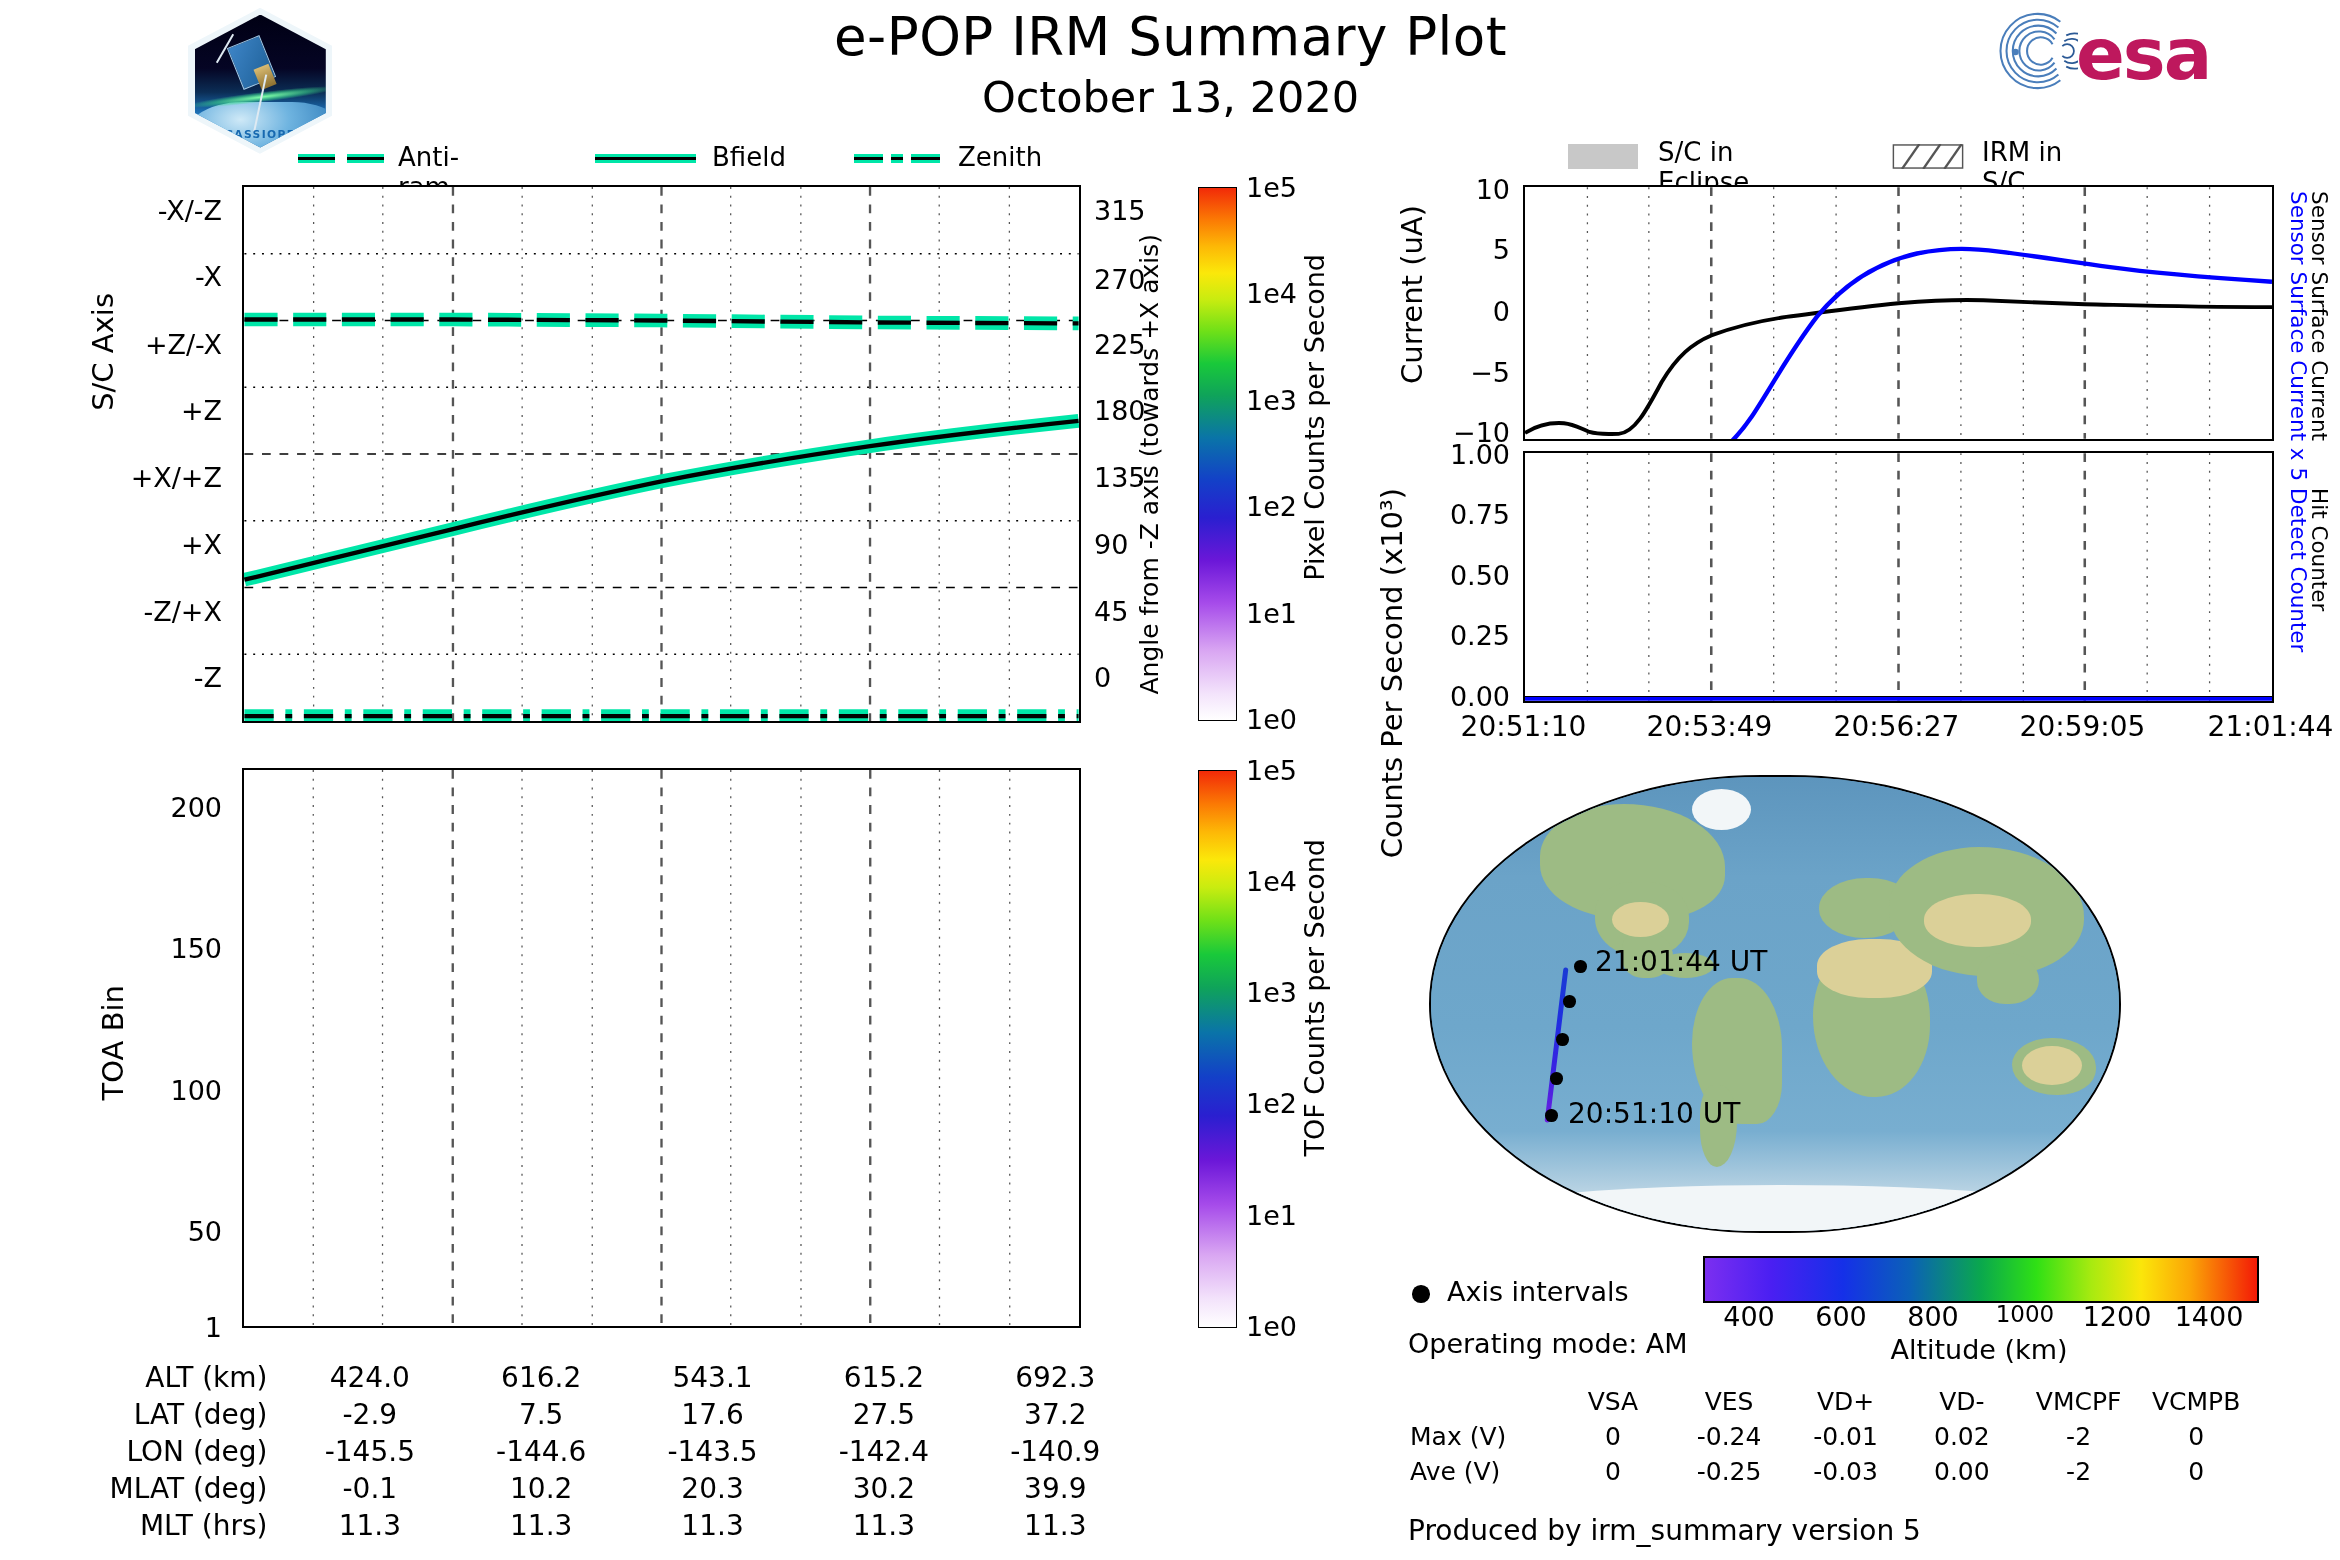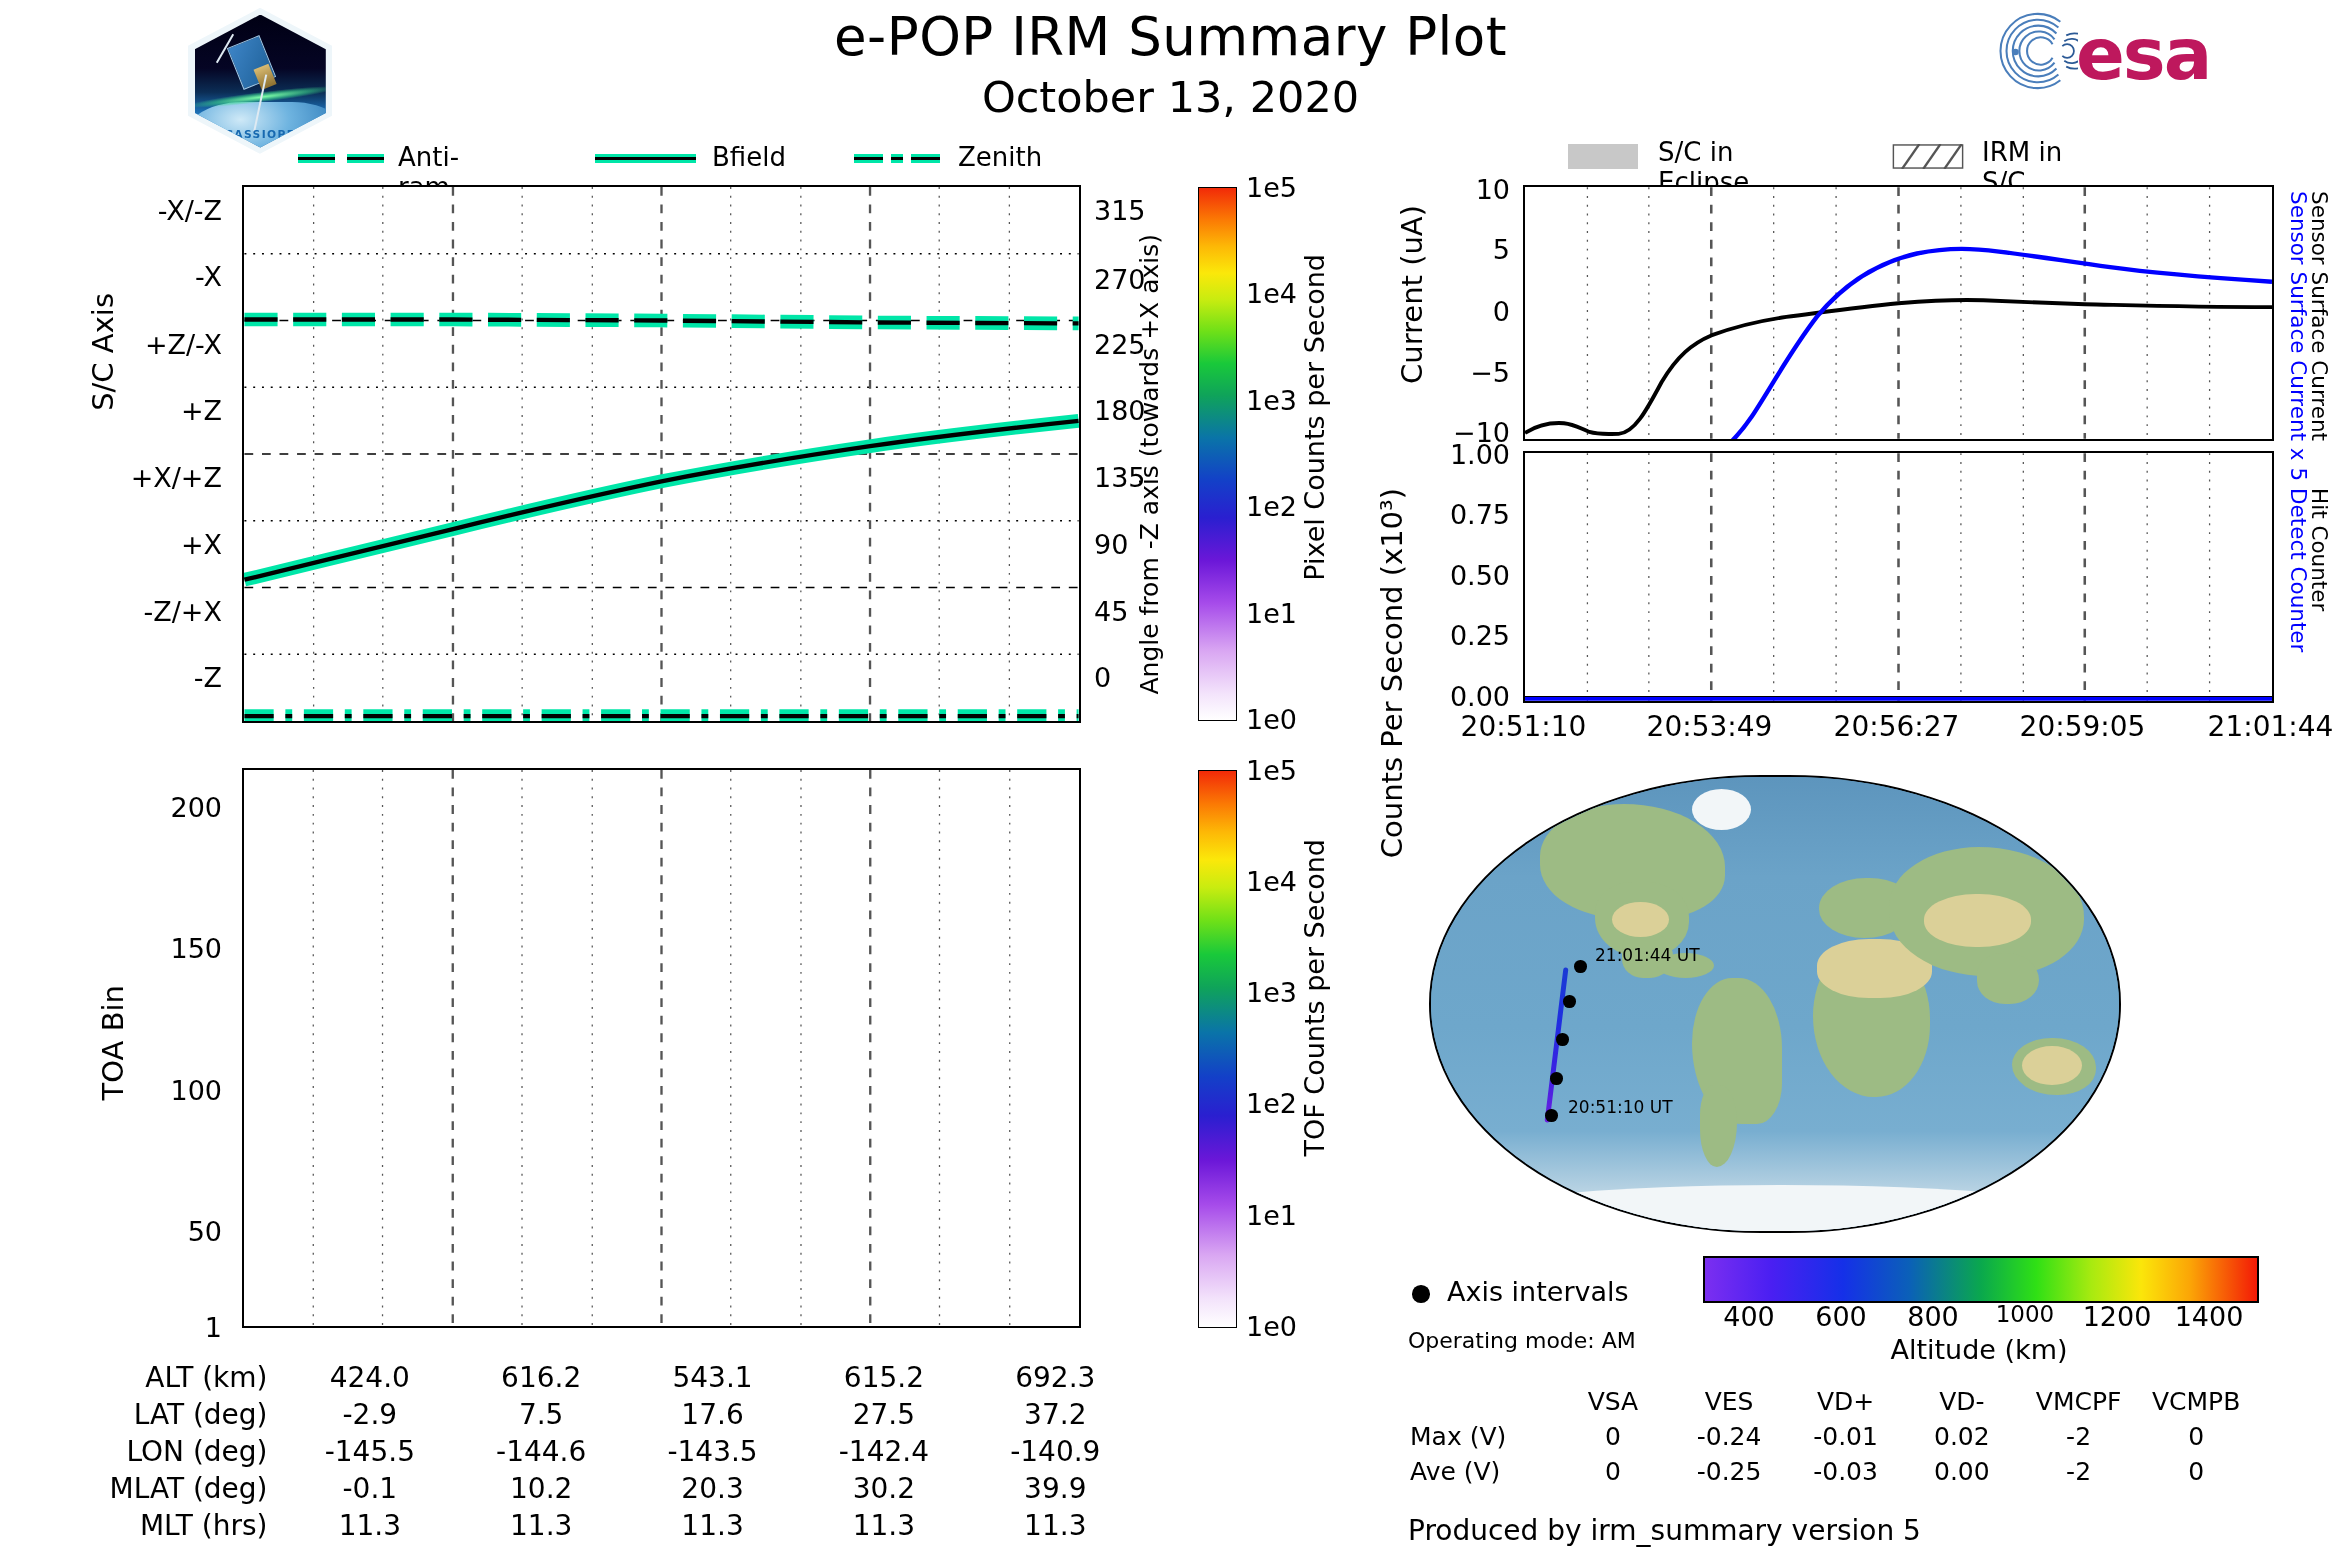--- a/index.html
+++ b/index.html
@@ -67,21 +67,21 @@
   .globe{position:absolute;left:0;top:0;width:692px;height:458px;
     border:2.9px solid #000;box-sizing:border-box;
     border-radius:48% / 50%;overflow:hidden;background:#6a9fc4;}
   .ocean{position:absolute;inset:0;
     background:linear-gradient(#5d95bd 0%,#6ba3c8 22%,#6ea7cb 55%,#78aed0 78%,#cfe0ea 96%,#eef4f8 100%);}
   .land{position:absolute;background:#9dbb84;border-radius:45% 55% 48% 52%;}
   .desert{position:absolute;background:#dbd098;border-radius:50%;}
   .ice{position:absolute;background:#f2f6f8;border-radius:50%;}
   .track{position:absolute;background:#2a1fd0;width:4.9px;border-radius:2.9px;}
   .dot{position:absolute;width:12.7px;height:12.7px;background:#000;border-radius:50%;}
-  .maplab{position:absolute;font-size:17px;color:#000;}
+  .maplab{position:absolute;font-size:28px;color:#000;}
 
   
   .tbl{position:absolute;font-size:28px;}
   .tbl td{padding:1px 0;white-space:nowrap;}
   .rl{text-align:right;padding-right:15.6px !important;}
   .cv{text-align:center;}
 
   .vtbl{position:absolute;font-size:25px;}
   .vtbl td{padding:2px 0;white-space:nowrap;}
 </style>
@@ -440,21 +440,21 @@
     <div class="dot" style="left:125px;top:256px;"></div>
     <div class="dot" style="left:132px;top:218px;"></div>
     <div class="dot" style="left:143px;top:183px;"></div>
     <div class="maplab" style="left:164px;top:168px;">21:01:44 UT</div>
     <div class="maplab" style="left:137px;top:320px;">20:51:10 UT</div>
   </div>
 </div>
 
 <div class="abs" style="left:1412px;top:1285px;width:17.6px;height:17.6px;background:#000;border-radius:50%;"></div>
 <div class="abs" style="left:1447px;top:1276px;font-size:27px;">Axis intervals</div>
-<div class="abs" style="left:1408px;top:1328px;font-size:22px;">Operating mode: AM</div>
+<div class="abs" style="left:1408px;top:1328px;font-size:27px;">Operating mode: AM</div>
 
 <div class="cbh" style="left:1703px;top:1256px;width:552px;height:43px;"></div>
 <div class="abs" id="altticks" style="left: 0px; top: 0px; width: 0px; height: 0px;">
     <div class="abs" style="left: 1700px; top: 1301px; width: 98px; text-align: center; font-size: 27px;">400</div>
     <div class="abs" style="left: 1792px; top: 1301px; width: 98px; text-align: center; font-size: 27px;">600</div>
     <div class="abs" style="left: 1884px; top: 1301px; width: 98px; text-align: center; font-size: 27px;">800</div>
     <div class="abs" style="left: 1976px; top: 1301px; width: 98px; text-align: center; font-size: 23px;">1000</div>
     <div class="abs" style="left: 2068px; top: 1301px; width: 98px; text-align: center; font-size: 27px;">1200</div>
     <div class="abs" style="left: 2160px; top: 1301px; width: 98px; text-align: center; font-size: 27px;">1400</div>
   </div>

